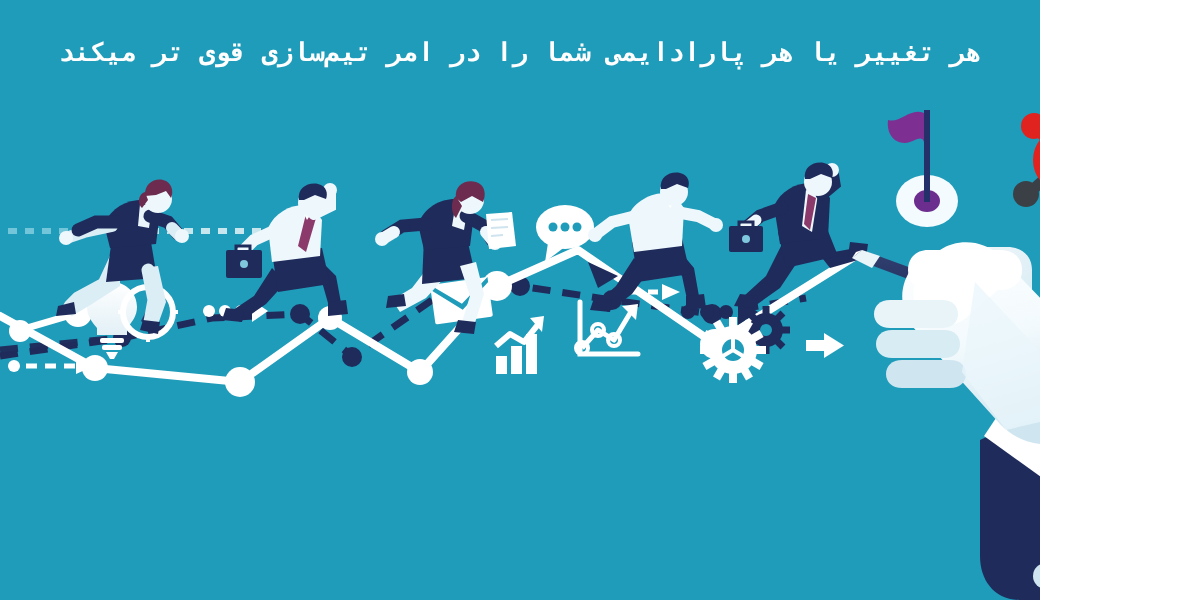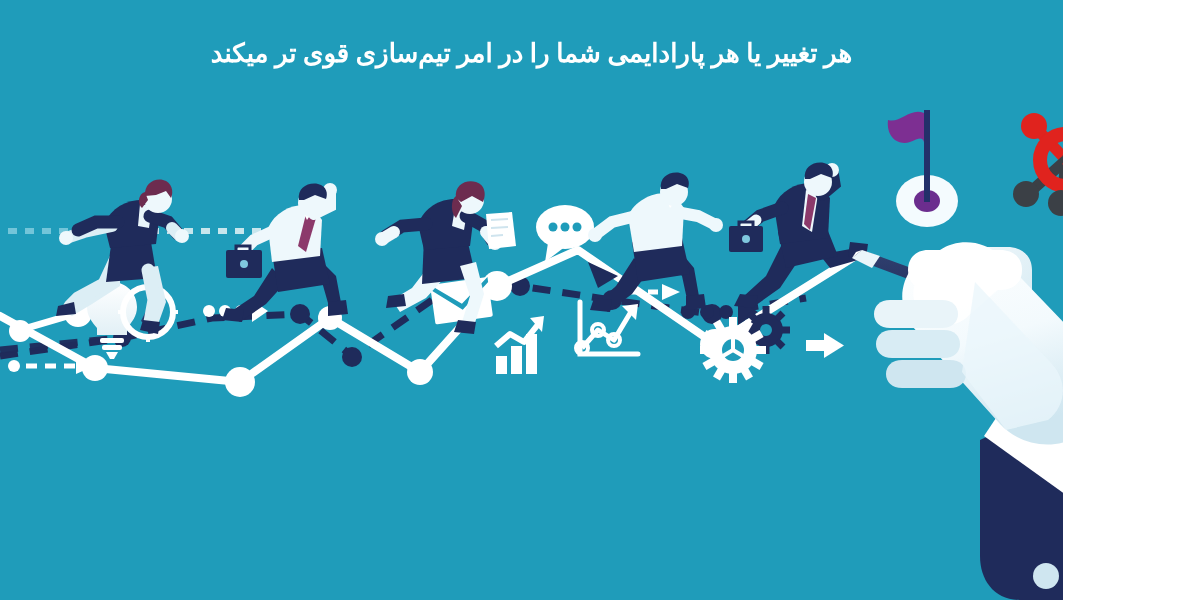--- a/index.html
+++ b/index.html
@@ -6,22 +6,21 @@
     margin: 0;
     padding: 0;
     background: #ffffff;
   }
   #stage {
     position: relative;
     width: 1040px;
     height: 600px;
     overflow: hidden;
     background: #1f9cba;
-    font-family: Liberation Serif, serif;
-    padding-left: 23px;
+    font-family: Liberation Mono, monospace;
   }
   #bg-layer {
     position: absolute;
     inset: 0;
     width: 1200px;
     height: 600px;
   }
   #headline {
     position: absolute;
     left: 0;

